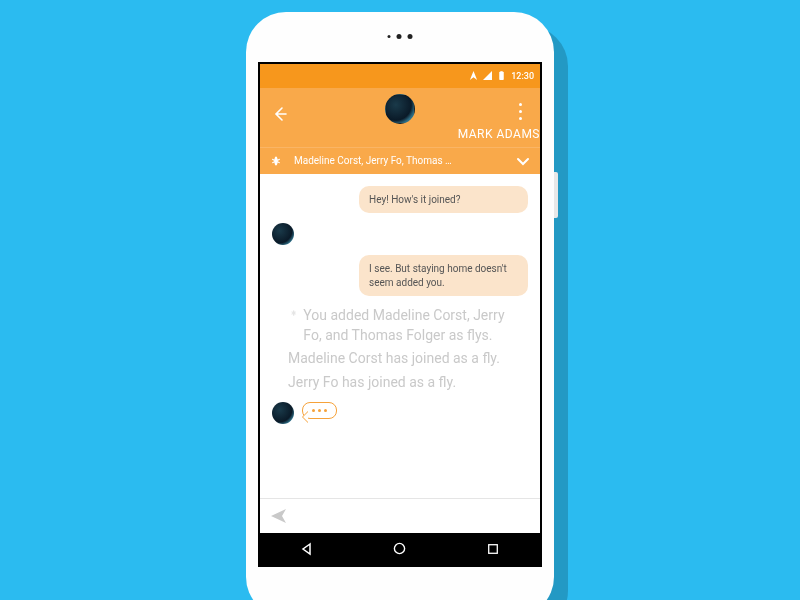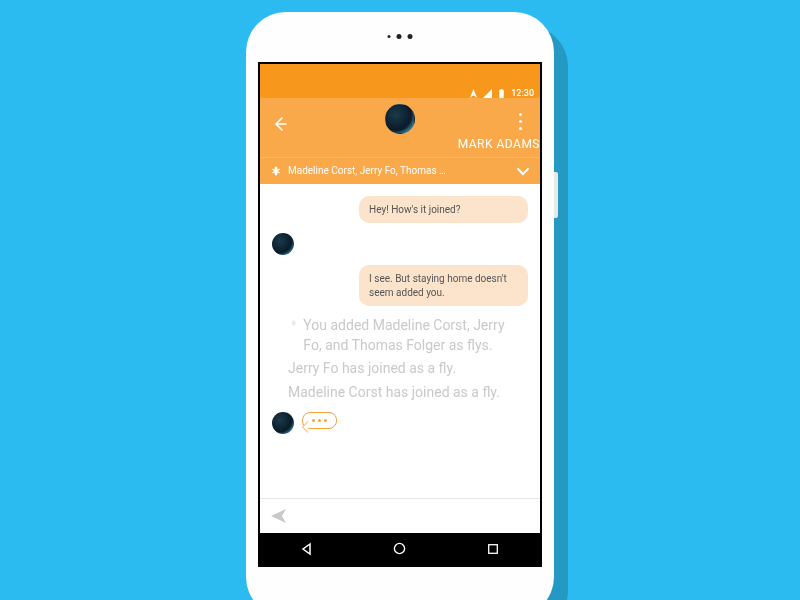--- a/index.html
+++ b/index.html
@@ -24,38 +24,38 @@
 .speaker .dot.small{width:3px;height:3px;background:#222;}
 .screen {
   width: 100%; height: 100%;
   background: #fff;
   border: 2px solid #000;
   display: flex; flex-direction: column;
   overflow: hidden;
 }
 
 .statusbar{
-  height: 34px; background: #f7971c;
-  display:flex; justify-content:flex-end; align-items:flex-end;
+  height: 24px; background: #f7971c;
+  display:flex; justify-content:flex-end; align-items:center;
   padding: 0 6px; gap:5px;
   color:#fff; font-size:9px; font-weight:500;
 }
 .statusbar svg{width:9px;height:9px;fill:#fff;}
 
 .header { background:#f9a94a; padding: 6px 0 6px; text-align:center; position:relative;}
 .back-btn{ position:absolute; left:10px; top:16px; width:20px; height:20px; display:flex; align-items:center; justify-content:center; cursor:pointer;}
 .menu-btn{ position:absolute; right:12px; top:14px; width:16px; height:20px; display:flex; flex-direction:column; justify-content:space-around; align-items:center; cursor:pointer;}
 .menu-btn span{width:3px;height:3px;background:#fff;border-radius:50%;}
 .avatar-hdr{ width:30px; height:30px; border-radius:50%; margin:0 auto 3px; background: radial-gradient(circle at 35% 35%, #1a3a4a 0%, #0a1a28 60%, #4fb8d8 90%); border:1px solid rgba(0,0,0,.1);}
 .contact-name{ font-size:12px; letter-spacing:.5px; color:#fff;text-align:right;}
 
 .participants{
   background:#f9a94a; border-top:1px solid rgba(255,255,255,.15);
   color:#fff; font-size:10px; padding:6px 10px;
-  display:flex; align-items:center; gap:6px;
+  display:flex; align-items:center; gap:12px;
 }
 .participants .fly-icon{width:12px;height:12px;flex-shrink:0;}
 .participants .names{flex:1; white-space:nowrap; overflow:hidden; text-overflow:ellipsis;}
 .participants .chev{width:14px;height:14px;flex-shrink:0;}
 
 .chat{ flex:1; overflow-y:auto; padding:12px 12px 4px; font-size:10px; }
 .bubble{ max-width:66%; padding:7px 10px; border-radius:10px; line-height:1.35; margin-bottom:10px;}
 .out{ margin-left:auto; background:#fbe4cb; color:#555; position:relative;}
 .out::after{content:"";position:absolute;right:-6px;top:8px;border:6px solid transparent;border-left-color:#fbe4cb;}
 .row-in{ display:flex; gap:8px; align-items:flex-start; margin-bottom:10px;}
@@ -145,22 +145,22 @@
       <div class="bubble out">
         <span>I see. But staying home doesn't seem added you.</span>
       </div>
 
       <div class="sys-first">
         <svg class="sicon" width="14" height="14" viewBox="0 0 16 16">
             <path fill="#999" d="M8 2c1.2 0 2 2 2 4l3-1c.5 0 .5 1-.3 1.5L10 8l2.7 1.5c.8.5.8 1.5.3 1.5l-3-1c0 2-.8 4-2 4s-2-2-2-4l-3 1c-.5 0-.5-1 .3-1.5L6 8 3.3 6.5C2.5 6 2.5 5 3 5l3 1c0-2 .8-4 2-4z"></path>
           </svg>
         <div class="sys" style="margin:0;padding:0;">You added Madeline Corst, Jerry Fo, and Thomas Folger as flys.</div>
       </div>
+      <div class="sys">Madeline Corst has joined as a fly.</div>
       <div class="sys">Jerry Fo has joined as a fly.</div>
-      <div class="sys">Madeline Corst has joined as a fly.</div>
 
       <div class="row-in" style="margin-top:10px;">
         <div class="av-sm"></div>
         <div class="typing">
           <span></span>
             <span></span>
             <span></span>
         </div>
       </div>
 

